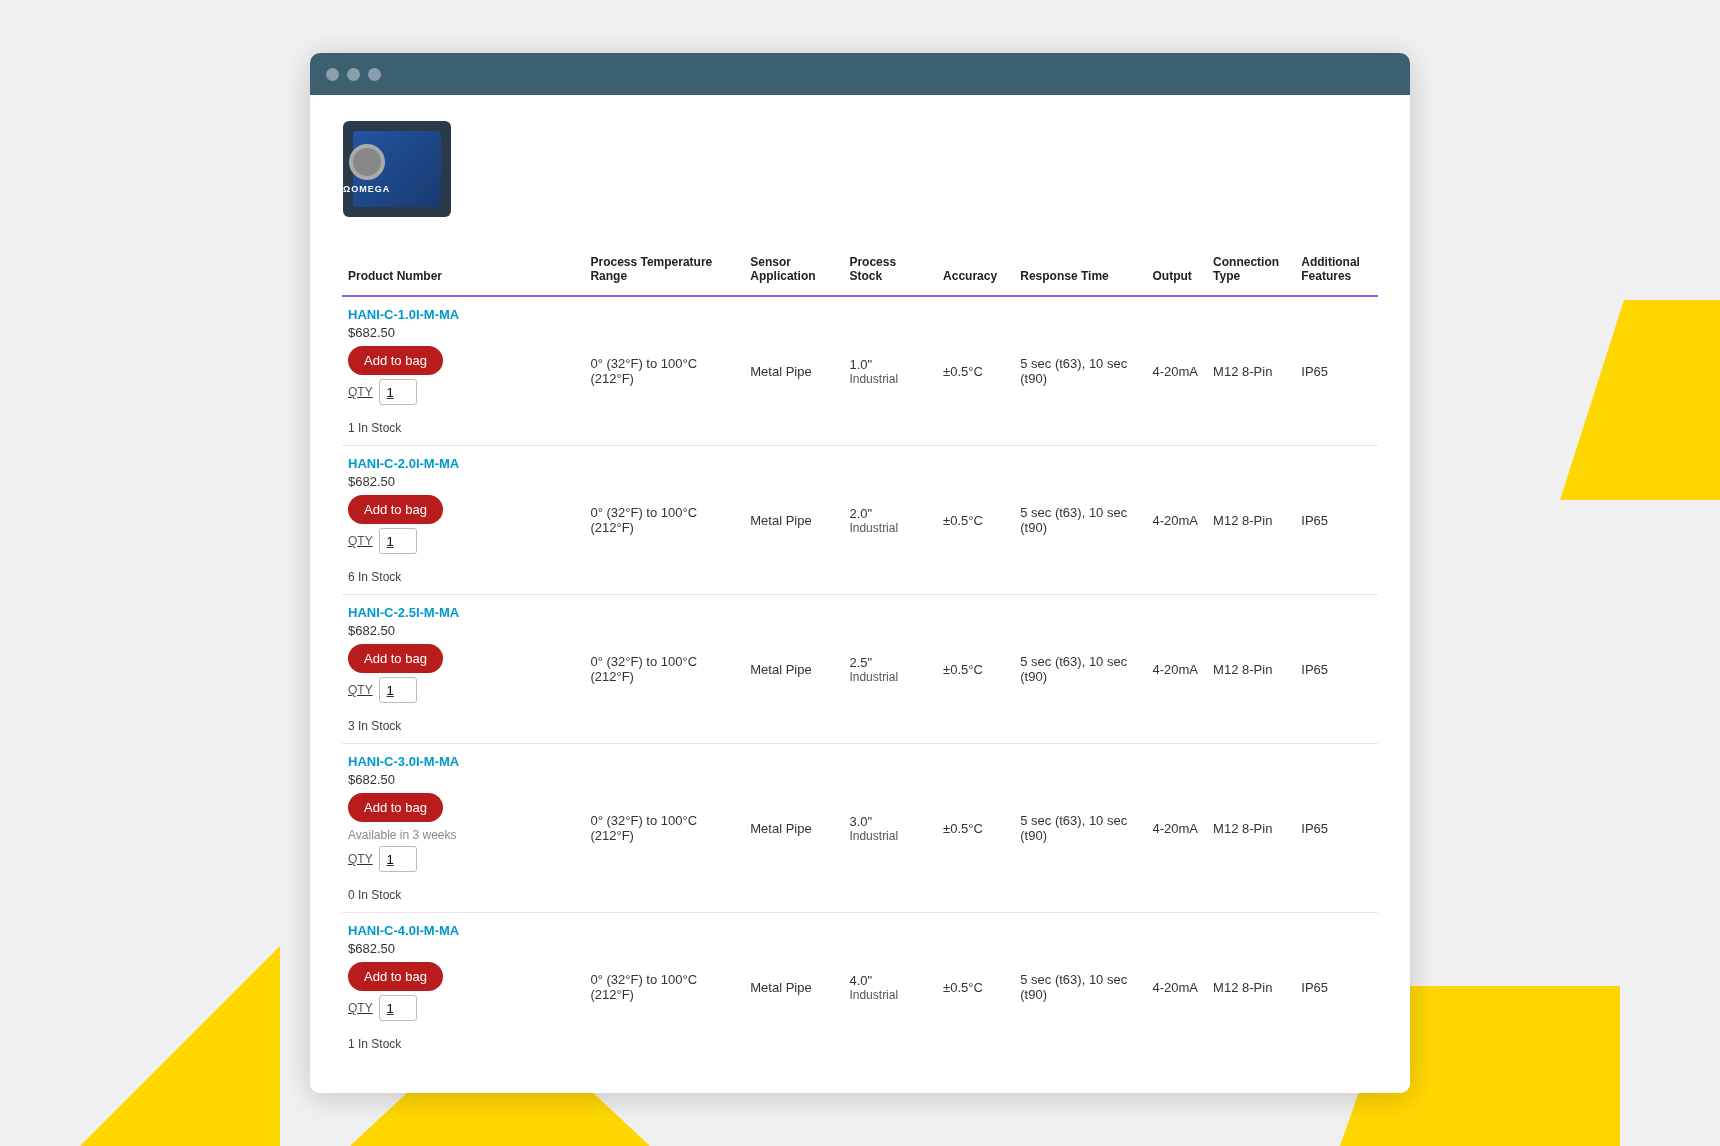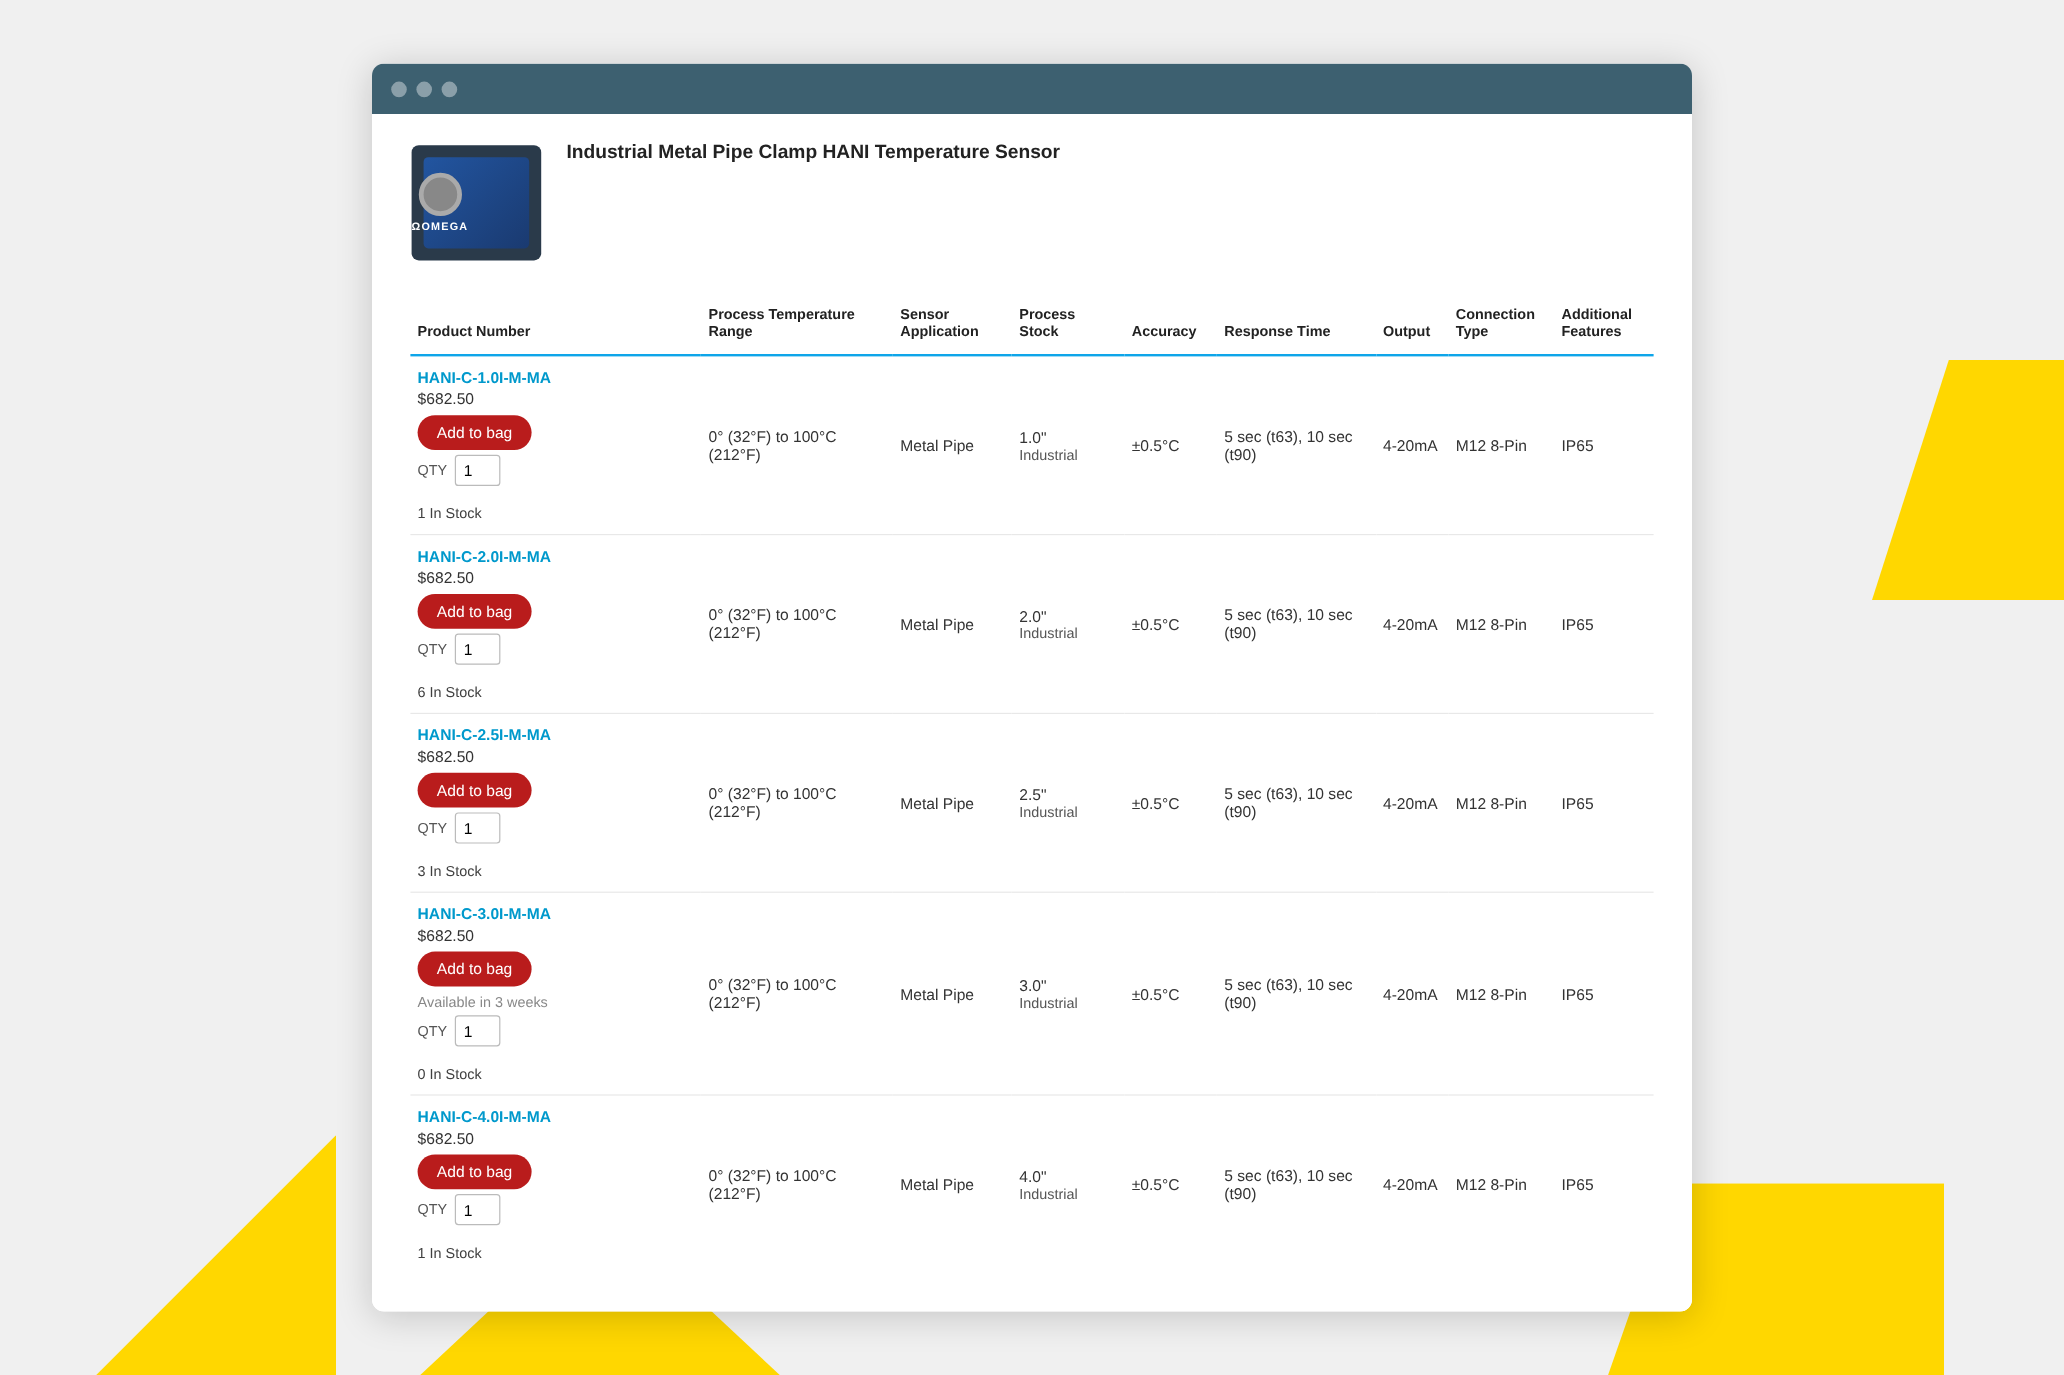--- a/index.html
+++ b/index.html
@@ -155,21 +155,21 @@
     .product-table {
       width: 100%;
       border-collapse: collapse;
     }
     .product-table th {
       text-align: left;
       font-size: 12px;
       font-weight: bold;
       color: #222;
       padding: 8px 6px 12px 6px;
-      border-bottom: 2px solid #0ea5e9;
+      border-bottom: 2px solid #8b5cf6;
       vertical-align: bottom;
     }
     .product-table td {
       padding: 10px 6px;
       vertical-align: middle;
       font-size: 13px;
       color: #333;
     }
     .product-table tr:not(:last-child) td {
       border-bottom: 1px solid #e8e8e8;
@@ -198,20 +198,21 @@
     .product-price {
       color: #333;
       font-size: 13px;
       margin-bottom: 6px;
     }
     .product-qty-row {
       display: flex;
       align-items: center;
       gap: 6px;
       margin-top: 4px;
+      text-decoration: underline;
     }
     .qty-label {
       font-size: 12px;
       color: #555;
     }
     .qty-input {
       width: 38px;
       height: 26px;
       border: 1px solid #bbb;
       border-radius: 3px;
@@ -271,21 +272,20 @@
     <div class="product-header">
       <div class="product-image-box">
         <div class="product-image-placeholder">
           <div class="product-image-inner">
             <div class="product-gear"></div>
             <div class="omega-logo">ΩOMEGA</div>
           </div>
         </div>
       </div>
       <div class="product-info">
-        <div class="product-title">Industrial Metal Pipe Clamp HANI Temperature Sensor</div>
       </div>
     </div>
 
     <table class="product-table">
       <thead>
         <tr>
           <th class="col-product">Product Number</th>
           <th class="col-temp">Process Temperature Range</th>
           <th class="col-sensor">Sensor Application</th>
           <th class="col-size">Process Stock</th>

